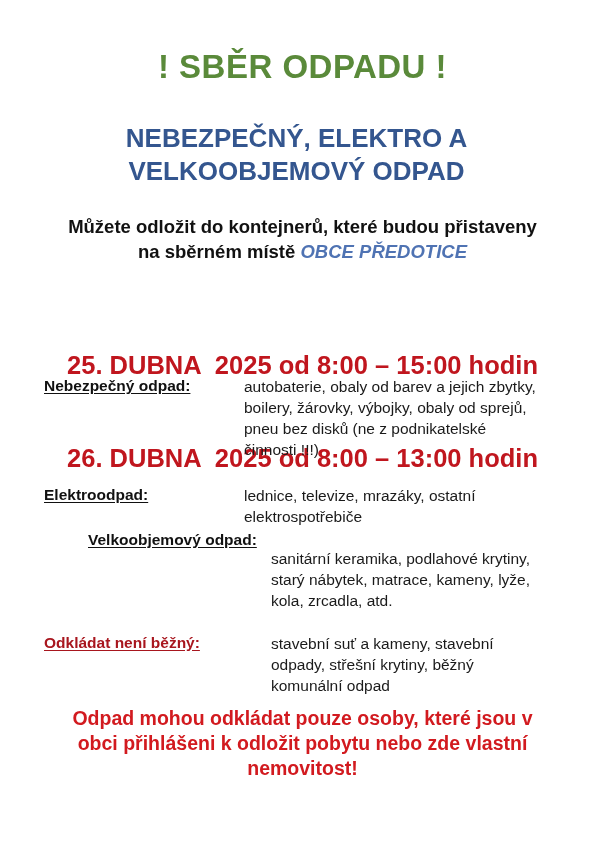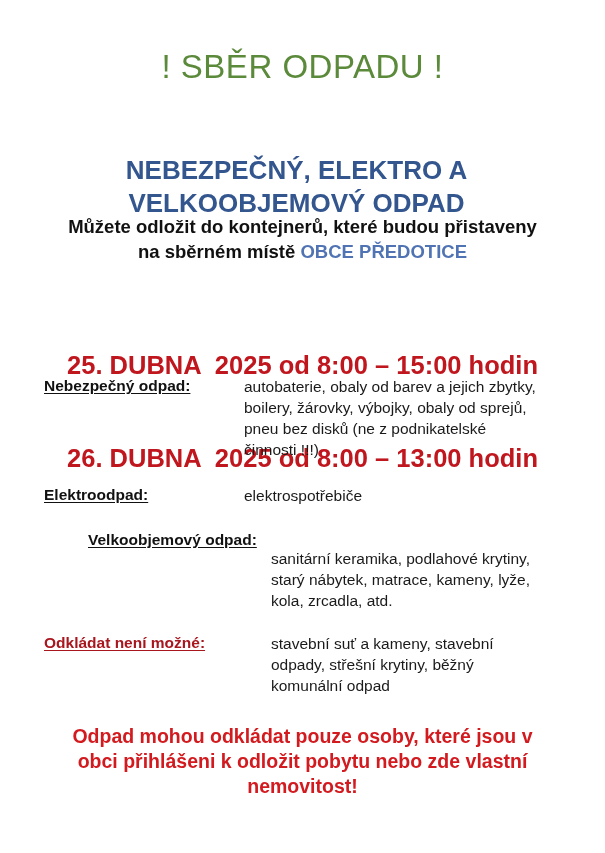--- a/index.html
+++ b/index.html
@@ -1,33 +1,33 @@
 <!DOCTYPE html>
 <html><head>
   <meta charset="utf-8">
   <style>
     html, body { margin: 0; padding: 0; background: #ffffff; }
     body { width: 605px; height: 853px; position: relative; overflow: hidden;
       font-family: "Liberation Sans", sans-serif; color: #111; }
     .abs { position: absolute; }
-    .title { left: 0; width: 605px; top: 48px; text-align: center; font-weight: normal;
+    .title { left: 0; width: 605px; top: 48px; text-align: center; font-weight: bold;
       font-size: 33px; color: #5a8a3a; letter-spacing: 0.5px; }
     .subtitle { left: 0; width: 593px; top: 122px; text-align: center; font-weight: bold;
-      font-size: 26px; line-height: 33px; color: #34568f; margin-top: 32px; }
+      font-size: 26px; line-height: 33px; color: #34568f; }
     .intro { left: 0; width: 605px; top: 214px; text-align: center; font-weight: bold;
       font-size: 18.5px; line-height: 25px; color: #111; }
-    .intro .place { color: #4f73b3; }
+    .intro .place { color: #4f73b3; font-style: italic; }
     .dates { left: 0; width: 605px; top: 288px; text-align: center; font-weight: bold;
       font-size: 25.5px; line-height: 31px; color: #c0161e; white-space: pre; }
     .cat-label { font-weight: bold; font-size: 15.5px; text-decoration: underline;
       text-underline-offset: 2px; color: #111; white-space: nowrap; }
     .cat-label.red { color: #a8161e; }
     .cat-items { font-size: 15.5px; line-height: 21px; color: #1a1a1a; margin-left: 20px; }
     .footer { left: 0; width: 605px; top: 706px; text-align: center; font-weight: bold;
-      font-size: 19.5px; line-height: 25px; color: #d21a1f; margin-top: 18px; }
+      font-size: 19.5px; line-height: 25px; color: #d21a1f; }
   </style>
 </head>
 <body>
 
 <div class="abs title">! SBĚR ODPADU !</div>
 
 <div class="abs subtitle">
   <div>NEBEZPEČNÝ, ELEKTRO A</div>
   <div>VELKOOBJEMOVÝ ODPAD</div>
 </div>
@@ -45,31 +45,32 @@
 <div class="abs cat-label" style="left:44px; top:377px;">Nebezpečný odpad:</div>
 <div class="abs cat-items" style="left:224px; top:376px;">
   <div>autobaterie, obaly od barev a jejich zbytky,</div>
   <div>boilery, žárovky, výbojky, obaly od sprejů,</div>
   <div>pneu bez disků (ne z podnikatelské</div>
   <div>činnosti !!!)</div>
 </div>
 
 <div class="abs cat-label" style="left:44px; top:486px;">Elektroodpad:</div>
 <div class="abs cat-items" style="left:224px; top:485px;">
+  <div>lednice, televize, mrazáky, ostatní</div>
   <div>elektrospotřebiče</div>
 </div>
 
 <div class="abs cat-label" style="left:44px; top:531px;margin-left:44px;">Velkoobjemový odpad:</div>
 <div class="abs cat-items" style="left:251px; top:548px;">
   <div>sanitární keramika, podlahové krytiny,</div>
   <div>starý nábytek, matrace, kameny, lyže,</div>
   <div>kola, zrcadla, atd.</div>
 </div>
 
-<div class="abs cat-label red" style="left:44px; top:634px;">Odkládat není možné:</div>
+<div class="abs cat-label red" style="left:44px; top:634px;">Odkládat není běžný:</div>
 <div class="abs cat-items" style="left:251px; top:633px;">
   <div>stavební suť a kameny, stavební</div>
   <div>odpady, střešní krytiny, běžný</div>
   <div>komunální odpad</div>
 </div>
 
 <div class="abs footer">
   <div>Odpad mohou odkládat pouze osoby, které jsou v</div>
   <div>obci přihlášeni k odložit pobytu nebo zde vlastní</div>
   <div>nemovitost!</div>

